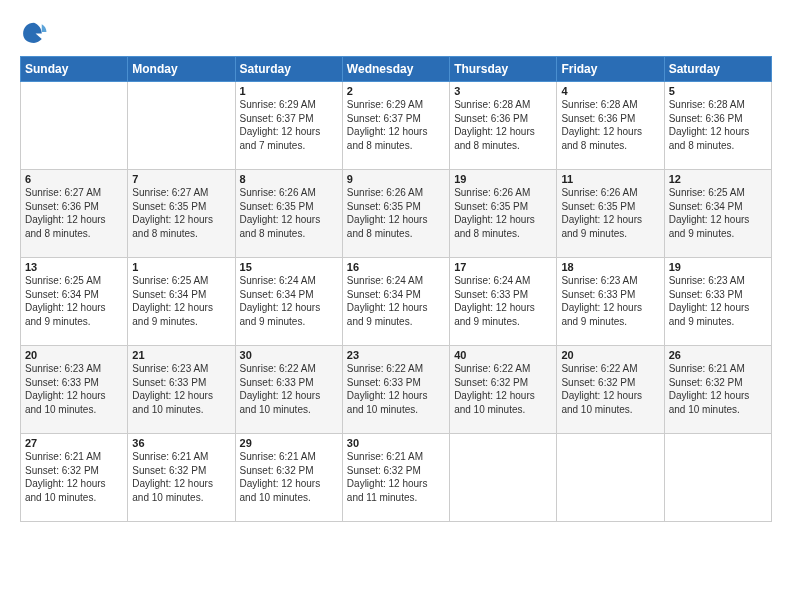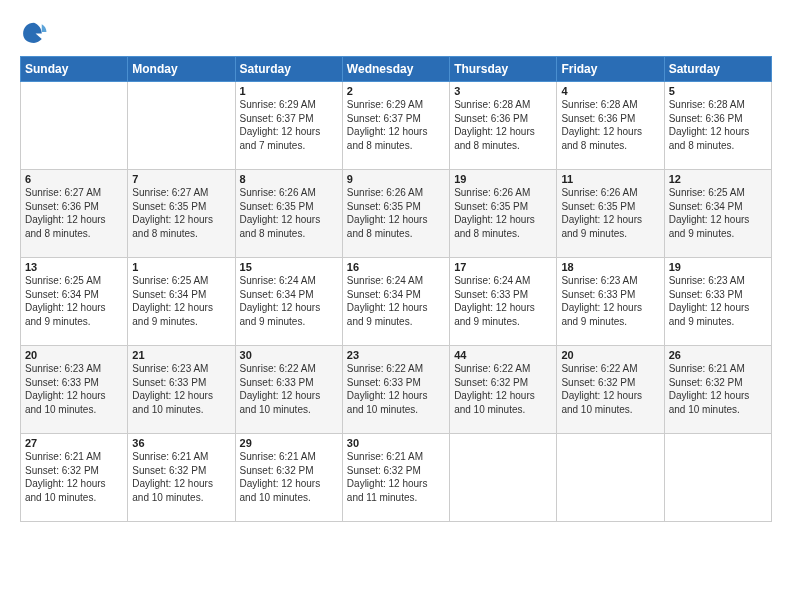--- a/index.html
+++ b/index.html
@@ -230,21 +230,21 @@
           </td>
           <td>
             <span class="day-num">30</span>
             <div class="cell-text">Sunrise: 6:22 AM<br>Sunset: 6:33 PM<br>Daylight: 12 hours<br>and 10 minutes.</div>
           </td>
           <td>
             <span class="day-num">23</span>
             <div class="cell-text">Sunrise: 6:22 AM<br>Sunset: 6:33 PM<br>Daylight: 12 hours<br>and 10 minutes.</div>
           </td>
           <td>
-            <span class="day-num">44</span>
+            <span class="day-num">40</span>
             <div class="cell-text">Sunrise: 6:22 AM<br>Sunset: 6:32 PM<br>Daylight: 12 hours<br>and 10 minutes.</div>
           </td>
           <td>
             <span class="day-num">20</span>
             <div class="cell-text">Sunrise: 6:22 AM<br>Sunset: 6:32 PM<br>Daylight: 12 hours<br>and 10 minutes.</div>
           </td>
           <td>
             <span class="day-num">26</span>
             <div class="cell-text">Sunrise: 6:21 AM<br>Sunset: 6:32 PM<br>Daylight: 12 hours<br>and 10 minutes.</div>
           </td>

